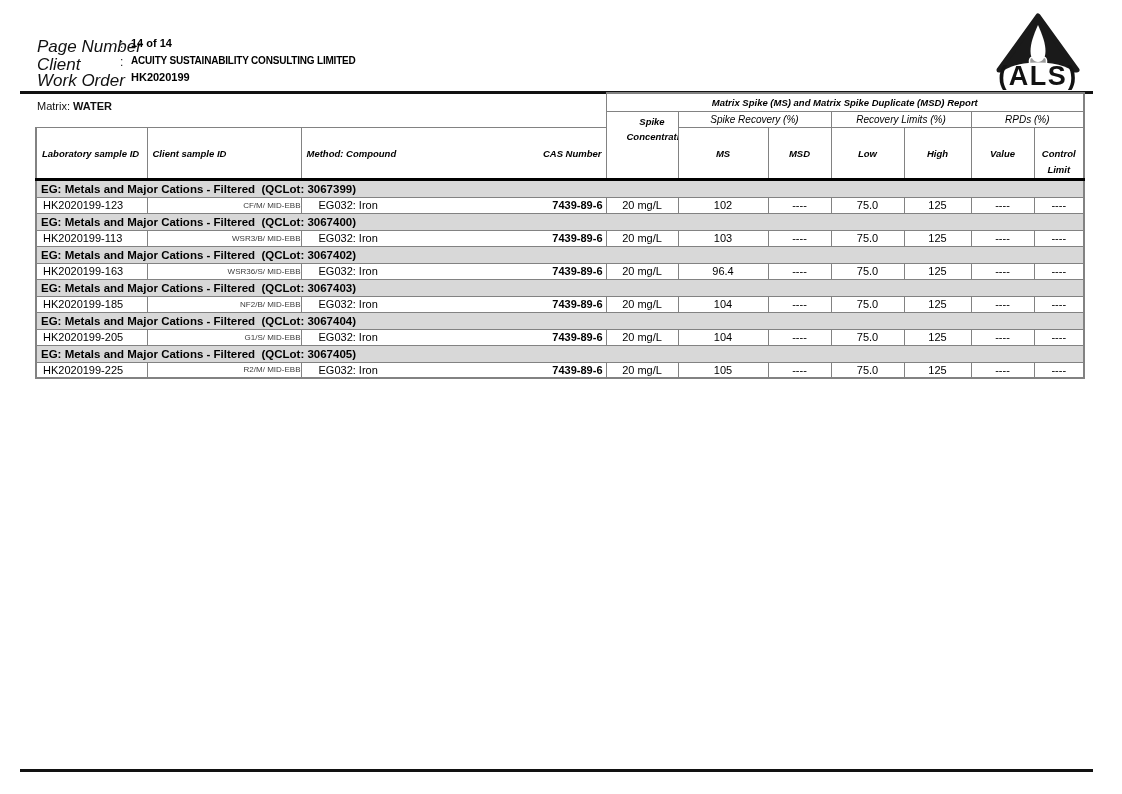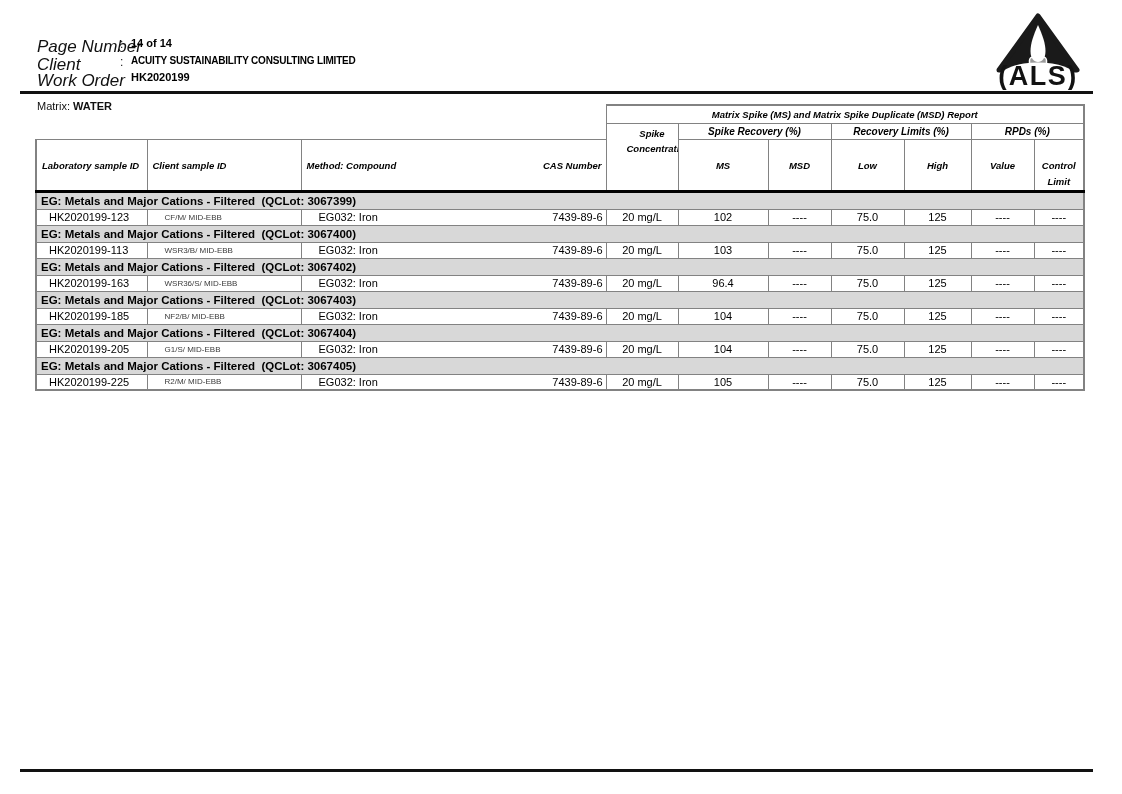--- a/index.html
+++ b/index.html
@@ -15,49 +15,49 @@
   .rule { position:absolute; left:20px; width:1073px; height:3px; background:#121212; }
 
   
   #logo { position:absolute; left:993px; top:12px; }
 
   
   .matrix-line { position:absolute; left:37px; top:100px; font-size:11px; color:#111; }
   .matrix-line b { font-weight:bold; }
 
   
-  .tablewrap { position:absolute; left:35px; top:104px; }
+  .tablewrap { position:absolute; left:35px; top:92px; }
   table { border-collapse:collapse; table-layout:fixed; width:1048px; }
   td { border:1px solid #828282; padding:0; overflow:hidden; vertical-align:middle; font-size:11px; }
   td.spacer { border:none; background:transparent; }
   tr.r1 { height:18px; } tr.r2 { height:16px; } tr.r3 { height:36px; }
   tr.band-row { height:17px; } tr.data-row { height:16px; }
 
   .report-title { font-style:italic; font-weight:bold; font-size:9.5px; text-align:center; }
-  .ghead { font-style:italic; font-weight:bold; font-size:10px; text-align:center; }
+  .ghead { font-style:italic; font-weight:normal; font-size:10px; text-align:center; }
   .chead { font-style:italic; font-weight:bold; font-size:9.5px; vertical-align:top; padding-top:18px; line-height:16px; }
   .chead.left  { text-align:left; padding-left:5px; }
   .chead.right { text-align:right; padding-right:4px; }
   .chead.center{ text-align:center; }
   .conc-cell div { text-align:center; line-height:15px;margin-left:20px; }
   .conc-cell { vertical-align:top; padding-top:2px; }
 
   .hdr-bottom { border-bottom:3px solid #000 !important; }
   .no-r { border-right-style:hidden; }
   .no-l { border-left-style:hidden; }
   .bt2 { border-top-width:2px; }
   .br2 { border-right-width:2px; }
   .bl2 { border-left-width:2px; }
   .bb2 { border-bottom-width:2px; border-bottom-color:#828282;margin-left:9px; }
 
   .band { background:#d8d8d8; font-weight:bold; font-size:11.5px; padding-left:4px; line-height:16px; }
-  .c-lab    { padding-left:12px; font-size:11px; }
-  .c-client { padding-left:17px; font-size:8px; color:#3a3a3a; }
+  .c-lab    { padding-left:6px; font-size:11px; }
+  .c-client { padding-left:17px; font-size:8px; color:#3a3a3a;text-align:right; }
   .c-method { padding-left:17px; font-size:11px; }
-  .c-cas    { text-align:right; padding-right:3px; font-size:11px; border-left-style:hidden; }
+  .c-cas    { text-align:right; padding-right:3px; font-size:11px; border-left-style:hidden;font-weight:bold; }
   .c-num    { text-align:center; font-size:11px; }
 </style>
 </head>
 <body>
 
 <div id="page">
 
   <div class="hdr-row" style="top:37px;">
     <span class="hdr-label">Page Number</span>
     <span class="hdr-colon">:</span>

